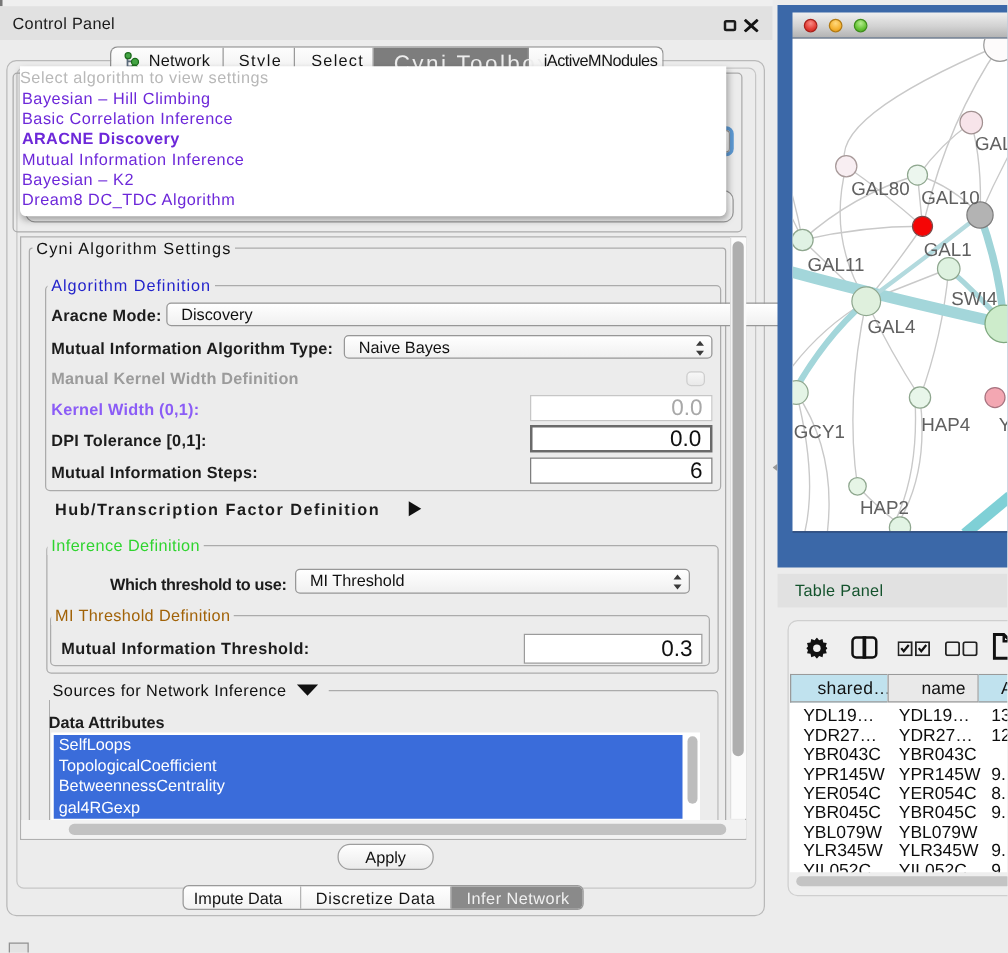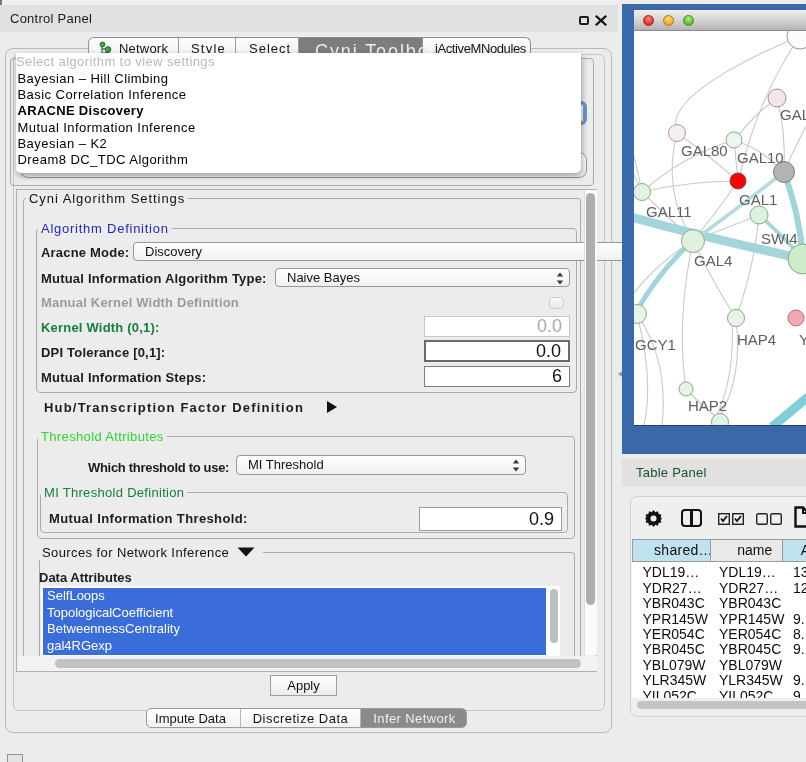--- a/index.html
+++ b/index.html
@@ -74,79 +74,79 @@
 <div class="combo" style="left:275px;top:268px;width:295px;height:19px;">
     <span class="ctext">Naive Bayes</span>
   <svg class="spin" style="right:5px;top:3px;" width="8" height="13" viewBox="0 0 8 13">
       <path d="M4 0.5 L7.2 4.5 L0.8 4.5 Z M4 12.5 L7.2 8.5 L0.8 8.5 Z" fill="#3a3a3a"></path>
     </svg>
 </div>
 
 <div class="blabel" style="left:41px;top:295px;color:#9b9b9b;">Manual Kernel Width Definition</div>
 <div class="abs" style="left:549px;top:297px;width:15px;height:12px;border:1px solid #cdcdcd;border-radius:4px;background:linear-gradient(#f7f7f7,#e9e9e9);"></div>
 
-<div class="blabel" style="left:41px;top:320px;color:#15803d;text-align:center;">Kernel Width (0,1):</div>
+<div class="blabel" style="left:41px;top:320px;color:#8b5cf6;text-align:center;">Kernel Width (0,1):</div>
 <div class="field" style="left:424px;top:316px;width:146px;height:21px;border:1px solid #c6c6c6;color:#a8a8a8;line-height:19px;">0.0</div>
 
 <div class="blabel" style="left:41px;top:345px;">DPI Tolerance [0,1]:</div>
 <div class="field" style="left:424px;top:340px;width:146px;height:22px;border:2px solid #6a6a6a;line-height:18px;">0.0</div>
 
 <div class="blabel" style="left:41px;top:370px;">Mutual Information Steps:</div>
 <div class="field" style="left:424px;top:366px;width:146px;height:21px;border:1px solid #7e7e7e;line-height:19px;">6</div>
 
 <div class="blabel" style="left:44px;top:400px;letter-spacing:1.2px;">Hub/Transcription Factor Definition</div>
 <svg class="abs" style="left:326px;top:400px;" width="12" height="14" viewBox="0 0 12 14">
     <path d="M1 1 L11 7 L1 13 Z" fill="#111"></path>
   </svg>
 
 <div class="grpbox" style="left:37px;top:436px;width:538px;height:103px;"></div>
-<div class="grplabel" style="left:38px;top:430px;color:#2fd42f;letter-spacing:0.35px;">Threshold Attributes</div>
+<div class="grplabel" style="left:38px;top:430px;color:#2fd42f;letter-spacing:0.35px;">Inference Definition</div>
 
 <div class="blabel" style="left:88px;top:460px;letter-spacing:-0.3px;">Which threshold to use:</div>
-<div class="combo" style="left:236px;top:455px;width:290px;height:20px;">
+<div class="combo" style="left:236px;top:455px;width:316px;height:20px;">
     <span class="ctext">MI Threshold</span>
   <svg class="spin" style="right:5px;top:3px;" width="8" height="13" viewBox="0 0 8 13">
       <path d="M4 0.5 L7.2 4.5 L0.8 4.5 Z M4 12.5 L7.2 8.5 L0.8 8.5 Z" fill="#3a3a3a"></path>
     </svg>
 </div>
 
 <div class="grpbox" style="left:40px;top:492px;width:528px;height:41px;"></div>
-<div class="grplabel" style="left:41px;top:486px;color:#15803d;letter-spacing:0.3px;">MI Threshold Definition</div>
+<div class="grplabel" style="left:41px;top:486px;color:#a16207;letter-spacing:0.3px;">MI Threshold Definition</div>
 <div class="blabel" style="left:49px;top:511px;letter-spacing:0.38px;">Mutual Information Threshold:</div>
-<div class="field" style="left:419px;top:507px;width:143px;height:24px;border:1px solid #9b9b9b;line-height:22px;">0.9</div>
+<div class="field" style="left:419px;top:507px;width:143px;height:24px;border:1px solid #9b9b9b;line-height:22px;">0.3</div>
 
 <div class="grpbox" style="left:39px;top:552px;width:536px;height:112px;border-bottom:none;border-radius:4px 4px 0 0;"></div>
 <div class="grplabel" style="left:39px;top:546px;color:#111;letter-spacing:0.4px;padding-right:8px;">Sources for Network Inference &nbsp;<svg width="18" height="10" viewBox="0 0 18 10" style="vertical-align:0px;">
       <path d="M0.5 0.5 L17.5 0.5 L9 9.5 Z" fill="#111"></path>
     </svg></div>
 <div class="blabel" style="left:39px;top:570px;letter-spacing:0;">Data Attributes</div>
 <div class="abs" style="left:41px;top:586px;width:519px;height:70px;background:#fff;"></div>
 <div class="abs" style="left:43px;top:588px;width:503px;height:67px;background:#3a6cda;color:#fff;font-size:13px;line-height:16.5px;padding-left:4px;">SelfLoops<br>TopologicalCoefficient<br>BetweennessCentrality<br>gal4RGexp</div>
 <div class="abs" style="left:550px;top:589px;width:8px;height:54px;background:#bdbdbd;border-radius:4px;"></div>
 
 <div class="abs" style="left:584px;top:190px;width:13px;height:465px;background:#fbfbfb;border-left:1px solid #dedede;"></div>
 <div class="abs" style="left:585.5px;top:193px;width:9.5px;height:412px;background:#aeaeae;border-radius:5px;"></div>
 <div class="abs" style="left:17px;top:656px;width:580px;height:15px;background:#f2f2f2;"></div>
 <div class="abs" style="left:55px;top:659px;width:526px;height:9px;background:#c2c2c2;border-radius:4.5px;"></div>
 
-<div class="abs" style="left:270px;top:675px;width:67px;height:21px;border:1px solid #9e9e9e;border-radius:0;background:linear-gradient(#ffffff,#ebebeb);text-align:center;font-size:13px;color:#111;line-height:20px;">Apply</div>
+<div class="abs" style="left:270px;top:675px;width:77px;height:21px;border:1px solid #9e9e9e;border-radius:10px;background:linear-gradient(#ffffff,#ebebeb);text-align:center;font-size:13px;color:#111;line-height:20px;">Apply</div>
 
 <div class="abs" style="left:146px;top:708px;width:321px;height:20px;border:1px solid #9a9a9a;border-radius:5px;background:linear-gradient(#ffffff,#f2f2f2);overflow:hidden;">
   <div class="abs" style="left:0;top:0;width:94px;height:20px;border-right:1px solid #b5b5b5;text-align:center;font-size:13px;color:#141414;line-height:19px;padding-right:6px;">Impute Data</div>
   <div class="abs" style="left:94px;top:0;width:120px;height:20px;border-right:1px solid #b5b5b5;text-align:center;font-size:13px;letter-spacing:0.5px;color:#141414;line-height:19px;">Discretize Data</div>
   <div class="abs" style="left:214px;top:0;width:107px;height:20px;background:#8a8a8a;text-align:center;font-size:13px;letter-spacing:0.4px;color:#f0f0f0;line-height:19px;">Infer Network</div>
 </div>
 
 <div class="abs" style="left:618px;top:371px;width:4px;height:6px;background:#9a9a9a;clip-path:polygon(100% 0,0 50%,100% 100%);"></div>
 
 <div class="abs" style="left:7px;top:754px;width:16px;height:12px;border:1px solid #919191;background:#e3e3e3;"></div>
 
 <div class="abs" style="left:16px;top:53px;width:565px;height:120px;background:#fff;border-radius:0 0 5px 5px;box-shadow:1px 3px 6px rgba(0,0,0,0.35);">
   <div class="abs" style="left:0;top:1px;width:565px;font-size:13px;letter-spacing:0.4px;color:#b8b8b8;">Select algorithm to view settings</div>
-  <div class="abs" style="left:1.5px;top:18px;font-size:13px;letter-spacing:0.45px;color:#000000;line-height:16.2px;">
+  <div class="abs" style="left:1.5px;top:18px;font-size:13px;letter-spacing:0.45px;color:#6d28d9;line-height:16.2px;">
     Bayesian – Hill Climbing<br>
     Basic Correlation Inference<br>
     <b style="letter-spacing:0.3px;">ARACNE Discovery</b><br>
     Mutual Information Inference<br>
     Bayesian – K2<br>
     Dream8 DC_TDC Algorithm
   </div>
 </div>
 
 <div class="abs" style="left:622px;top:4px;width:184px;height:450px;background:#3b68a8;"></div>

